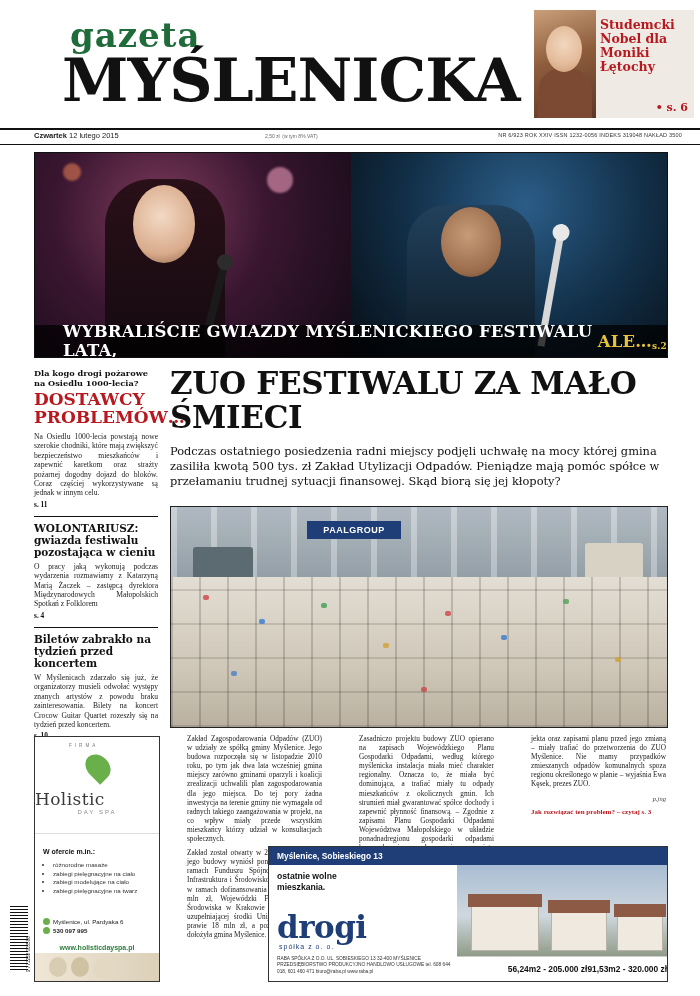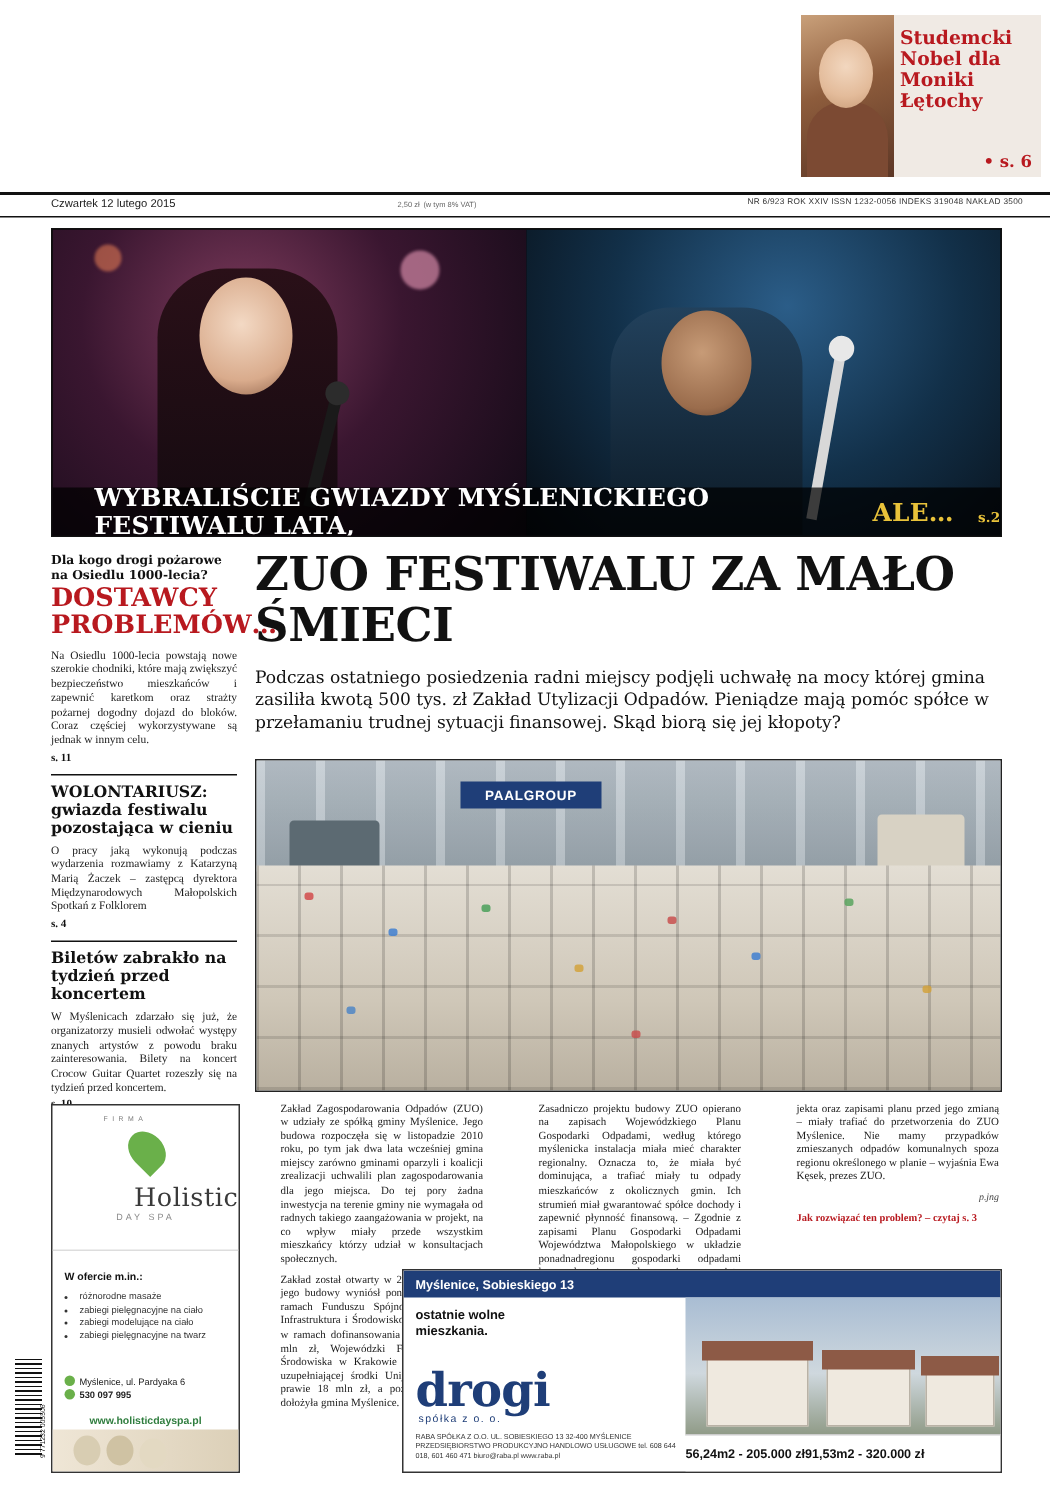--- a/index.html
+++ b/index.html
@@ -48,21 +48,21 @@
     font-family:"DejaVu Serif", serif;
   }
 
   
   .infobar{
     position:absolute;left:0;top:128px;width:700px;height:16px;
     border-bottom:1px solid #111;font-size:7.5px;color:#222;
     font-family:"Liberation Sans", sans-serif;
   }
   .infobar .date{position:absolute;left:34px;top:3px;}
-  .infobar .date b{font-weight:normal;}
+  .infobar .date b{font-weight:bold;}
   .infobar .price{position:absolute;left:265px;top:2px;font-size:9px;font-weight:bold;}
   .infobar .price span{font-size:5px;font-weight:normal;color:#666;}
   .infobar .codes{position:absolute;right:18px;top:4px;font-size:5.5px;color:#333;letter-spacing:.2px;}
 
   
   .banner{
     position:absolute;left:34px;top:152px;width:632px;height:204px;
     border:1px solid #111;overflow:hidden;background:#000;
   }
   .ph{position:absolute;top:0;height:204px;overflow:hidden;}
@@ -96,21 +96,21 @@
   .spot{position:absolute;border-radius:50%;filter:blur(1px);}
   .spot.a{left:232px;top:14px;width:26px;height:26px;background:rgba(255,170,200,.55);}
   .spot.b{left:28px;top:10px;width:18px;height:18px;background:rgba(255,140,90,.5);}
 
   .banner-caption{
     position:absolute;left:0;bottom:0;width:632px;height:32px;background:rgba(0,0,0,.72);
     color:#fff;font-family:"DejaVu Serif", serif;font-weight:bold;font-size:16.5px;
     letter-spacing:.2px;display:flex;align-items:center;padding-left:28px;box-sizing:border-box;
   }
   .banner-caption .hl{color:#e8c23a;}
-  .banner-caption .pg{color:#e8c23a;font-size:9px;margin-left:16px;align-self:flex-end;padding-bottom:6px;}
+  .banner-caption .pg{color:#e8c23a;font-size:9px;margin-left:0;align-self:flex-end;padding-bottom:6px;}
 
   
   .leftcol{position:absolute;left:34px;top:368px;width:124px;}
   .kicker{
     font-family:"DejaVu Serif", serif;font-size:8.2px;line-height:10px;font-weight:bold;color:#111;
     margin-bottom:2px;
   }
   .lead-head{
     font-family:"DejaVu Serif", serif;font-weight:bold;font-size:17px;line-height:18px;
     color:#b8191f;margin:2px 0 6px 0;
@@ -126,21 +126,21 @@
   .ad-holistic{
     position:absolute;left:34px;top:736px;width:124px;height:244px;border:1px solid #333;background:#fff;overflow:hidden;
   }
   .ad-top{position:relative;height:96px;border-bottom:1px solid #ddd;}
   .ad-tiny{position:absolute;left:34px;top:6px;font-size:4.6px;letter-spacing:3px;color:#7a7a7a;font-family:"Liberation Sans",sans-serif;}
   .leaf{
     position:absolute;left:52px;top:16px;width:22px;height:28px;
     background:#6ab04a;border-radius:50% 50% 50% 0;transform:rotate(-45deg);
   }
   .ad-brand{
-    position:absolute;left:0;right:0;top:52px;text-align:right;
+    position:absolute;left:0;right:0;top:52px;text-align:left;
     font-family:"DejaVu Serif", serif;font-size:17px;color:#3a3a3a;letter-spacing:.4px;
   }
   .ad-sub{
     position:absolute;left:0;right:0;top:72px;text-align:center;
     font-family:"Liberation Sans", sans-serif;font-size:6px;letter-spacing:2px;color:#8a8a8a;
   }
   .ad-offer{padding:6px 8px 0 8px;font-family:"Liberation Sans",sans-serif;}
   .ad-offer b{font-size:7px;}
   .ad-offer ul{margin:3px 0 0 10px;padding:0;font-size:6.2px;line-height:8.6px;color:#333;}
   .ad-contact{
@@ -217,29 +217,33 @@
   .raba-logo{
     position:absolute;left:8px;top:44px;font-family:"DejaVu Serif",serif;font-weight:bold;font-size:31px;color:#1f3e78;letter-spacing:-.5px;
   }
   .raba-sub{position:absolute;left:10px;top:78px;font-family:"Liberation Sans",sans-serif;font-size:7px;color:#1f3e78;letter-spacing:1px;}
   .raba-addr{position:absolute;left:8px;bottom:6px;font-family:"Liberation Sans",sans-serif;font-size:4.8px;line-height:6.4px;color:#333;}
   .raba-photo{position:absolute;right:0;top:18px;width:210px;height:92px;overflow:hidden;
     background:linear-gradient(180deg,#a9bdd3 0%,#cfd8de 55%,#8f9a86 100%);}
   .house{position:absolute;bottom:6px;background:#efe9df;border:1px solid #b9b2a6;}
   .house:after{content:"";position:absolute;left:-4px;top:-12px;width:calc(100% + 8px);height:13px;background:#8d5a46;}
   .raba-prices{position:absolute;right:0;bottom:0;width:210px;height:24px;background:#fff;
-    display:flex;align-items:center;justify-content:flex-start;
+    display:flex;align-items:center;justify-content:flex-end;
     font-family:"Liberation Sans",sans-serif;font-weight:bold;font-size:8.4px;color:#111;border-top:1px solid #ccc;}
 </style>
 </head>
 <body>
 
 <div class="page">
 
   <div class="masthead">
+    <div class="logo-wrap">
+      <div class="logo-gazeta">gazeta</div>
+      <div class="logo-main">MYŚLENICKA</div>
+    </div>
     <div class="promo">
       <div class="promo-photo"></div>
       <div class="promo-text">Studemcki Nobel dla Moniki Łętochy</div>
       <div class="promo-page">• s. 6</div>
     </div>
   </div>
 
   <div class="infobar">
     <div class="date">
       <b>Czwartek</b>

